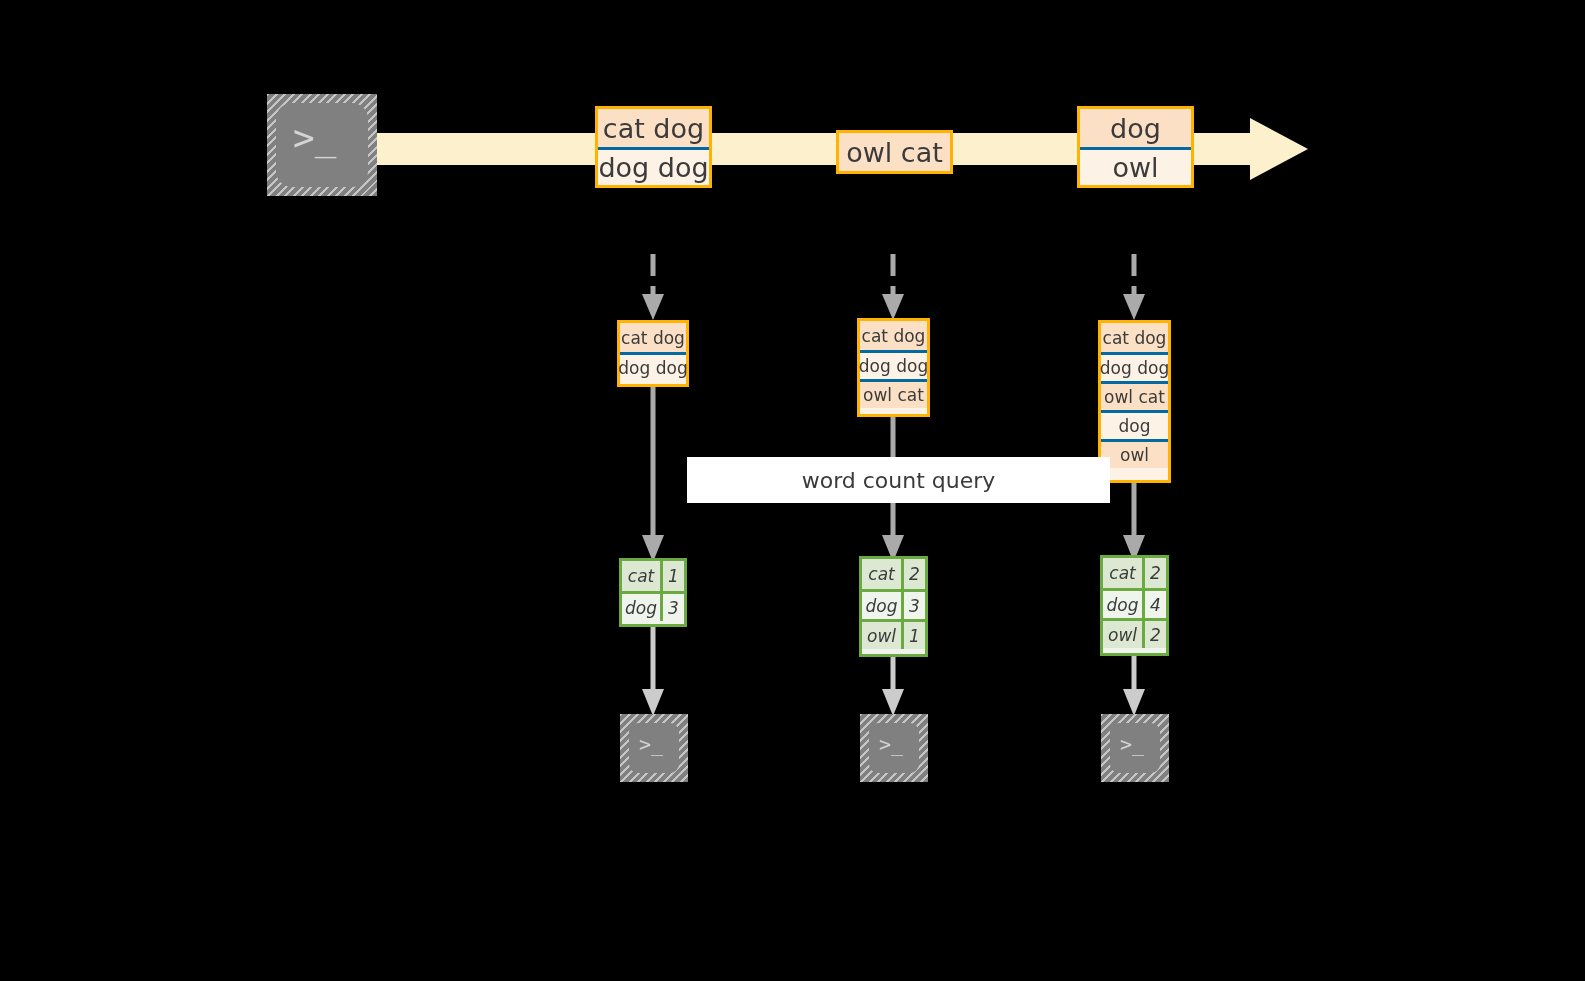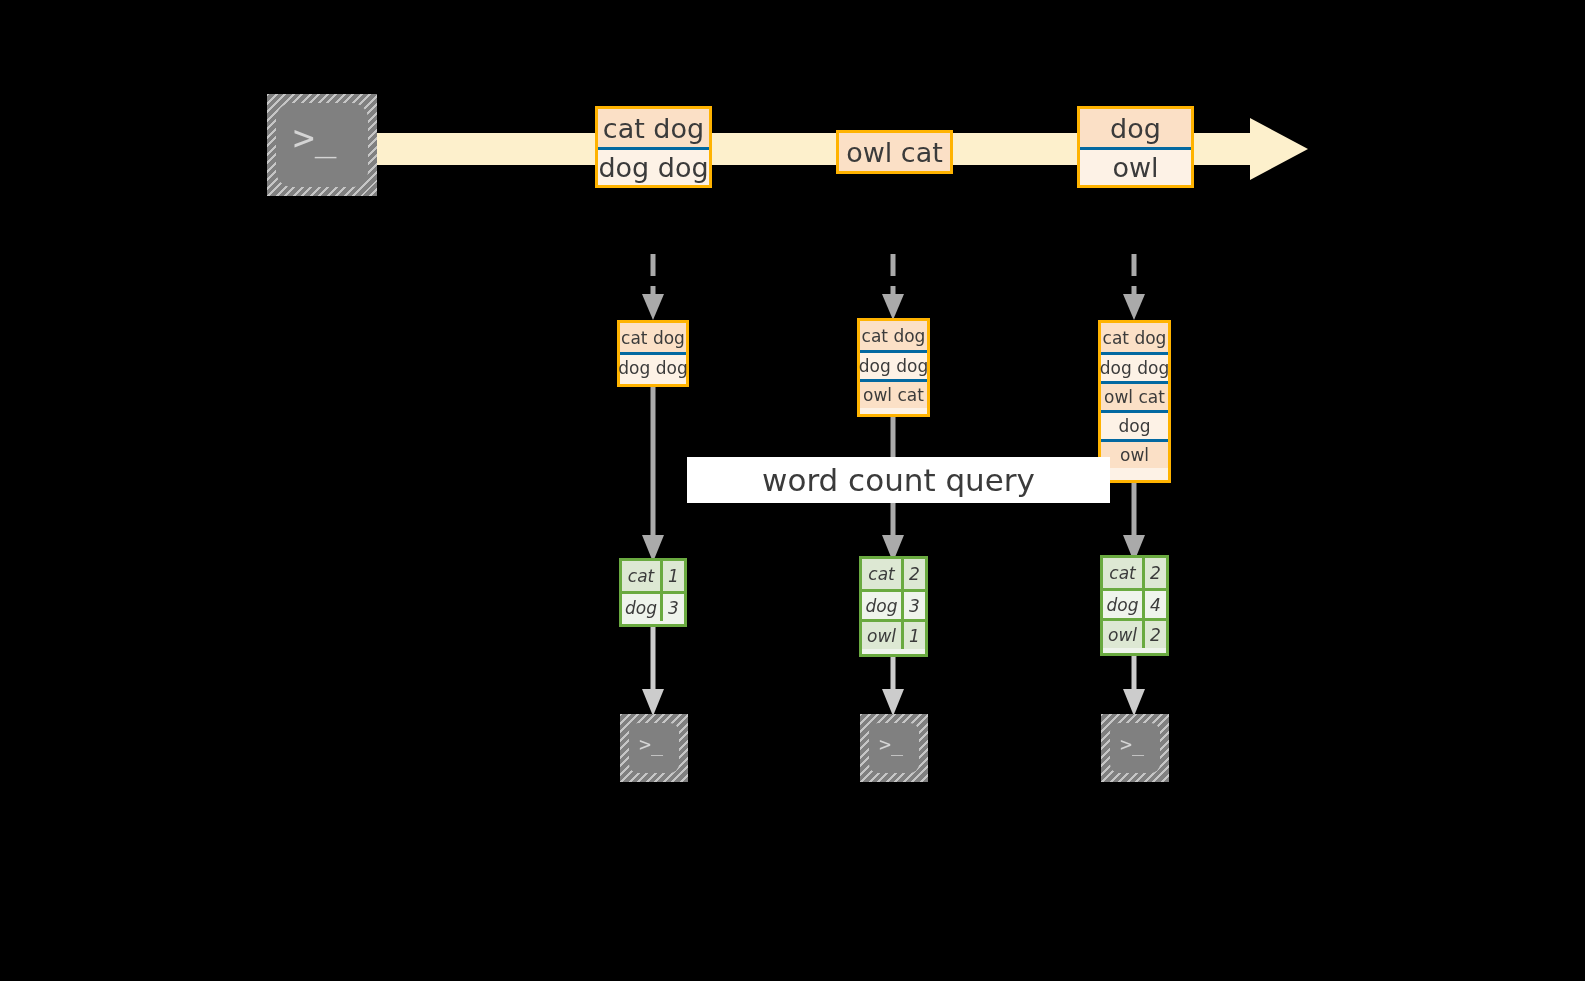--- a/index.html
+++ b/index.html
@@ -133,21 +133,21 @@
     left: 687px;
     top: 457px;
     width: 423px;
     height: 46px;
     background: #FFFFFF;
     display: flex;
     align-items: center;
     justify-content: center;
   }
   .query-band .label {
-    font-size: 31px;
+    font-size: 22px;
     color: #3b3b3b;
     white-space: nowrap;
   }
 </style>
 </head>
 <body>
 
 <div id="canvas">
 
   <div class="stream-arrow">

